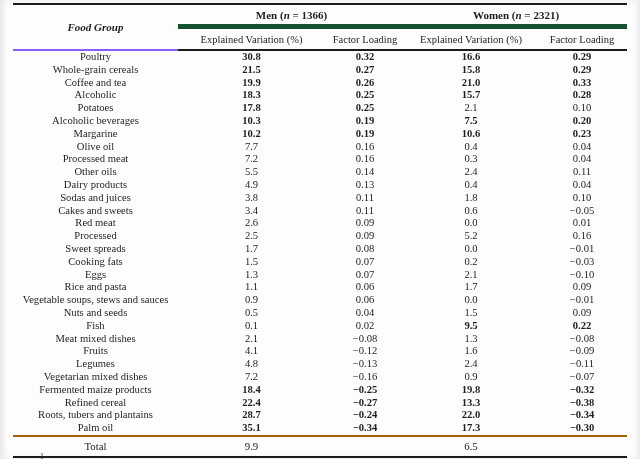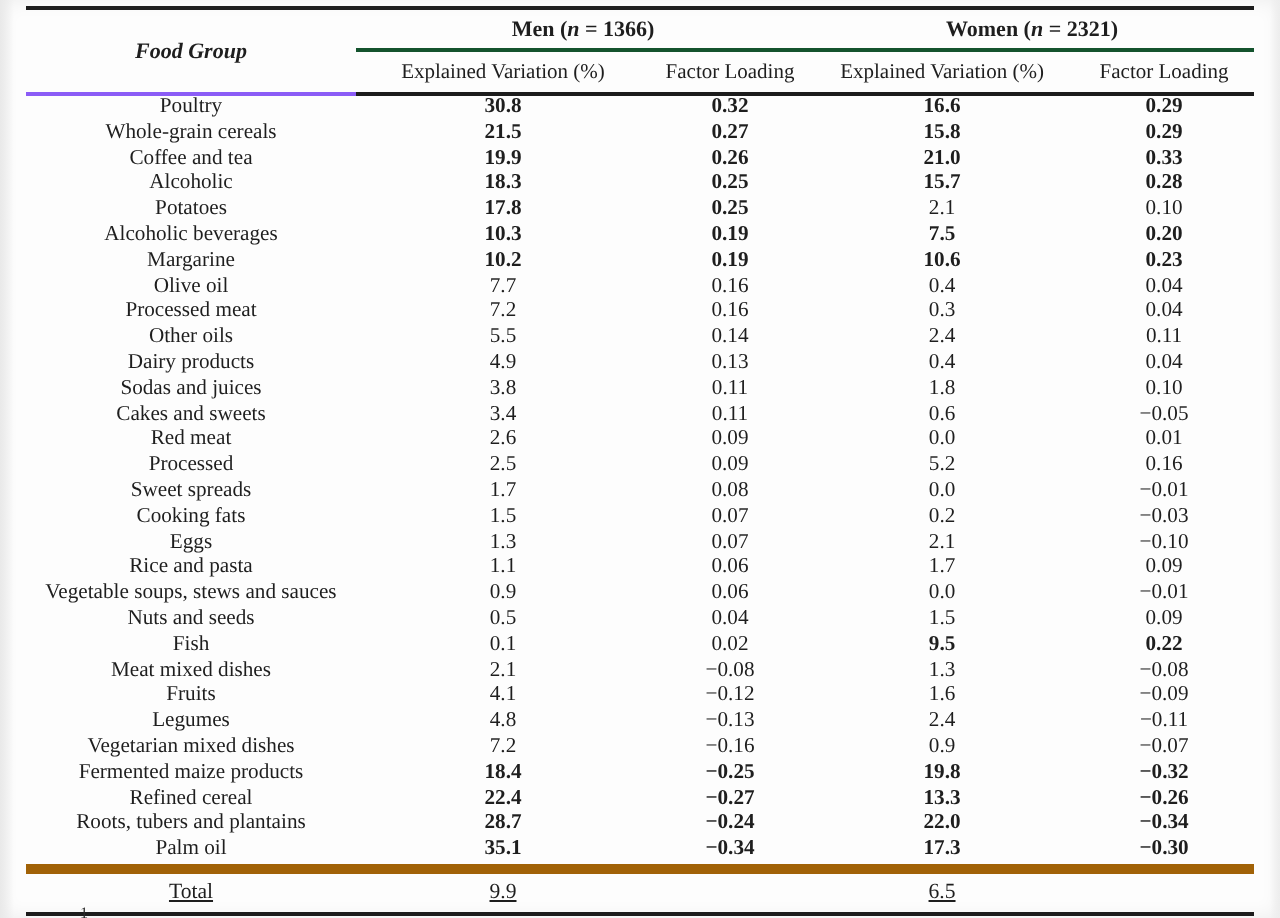--- a/index.html
+++ b/index.html
@@ -42,43 +42,42 @@
     border-top: 2px solid #1c1c1c;
   }
   thead th.food-group-head {
     font-size: 11px;
     font-weight: 700;
     border-top: 2px solid #1c1c1c;
     border-bottom: 2px solid #8b5cf6;
     font-style: italic;
   }
   thead tr.group-row th.group-cell {
-    border-bottom: 2px solid #14532d;
+    border-bottom: 5px solid #14532d;
   }
   thead tr.sub-row th {
     height: 20px;
     font-size: 10.5px;
     font-weight: 400;
     border-bottom: 2px solid #1c1c1c;
   }
   thead i { font-style: italic; }
   
   tbody td {
     height: 12.8px;
     font-size: 10.6px;
     line-height: 12.8px;
   }
   tbody td.bold { font-weight: 700; margin-top: 16px; }
   
   tfoot td {
     height: 19px;
     font-size: 10.8px;
-    border-top: 5px solid #a16207;
+    border-top: 2px solid #a16207;
     border-bottom: 2.5px solid #1c1c1c;
-    text-decoration: underline;
   }
   .footnote-mark {
     position: absolute;
     left: 40px;
     top: 453px;
     font-size: 8px;
     color: #2a2a2a;
     line-height: 8px;
   }
   
@@ -307,21 +306,21 @@
     <td class="bold">18.4</td>
     <td class="bold">−0.25</td>
     <td class="bold">19.8</td>
     <td class="bold">−0.32</td>
   </tr>
         <tr>
     <td>Refined cereal</td>
     <td class="bold">22.4</td>
     <td class="bold">−0.27</td>
     <td class="bold">13.3</td>
-    <td class="bold">−0.26</td>
+    <td class="bold">−0.38</td>
   </tr>
         <tr>
     <td>Roots, tubers and plantains</td>
     <td class="bold">28.7</td>
     <td class="bold">−0.24</td>
     <td class="bold">22.0</td>
     <td class="bold">−0.34</td>
   </tr>
         <tr>
     <td>Palm oil</td>

